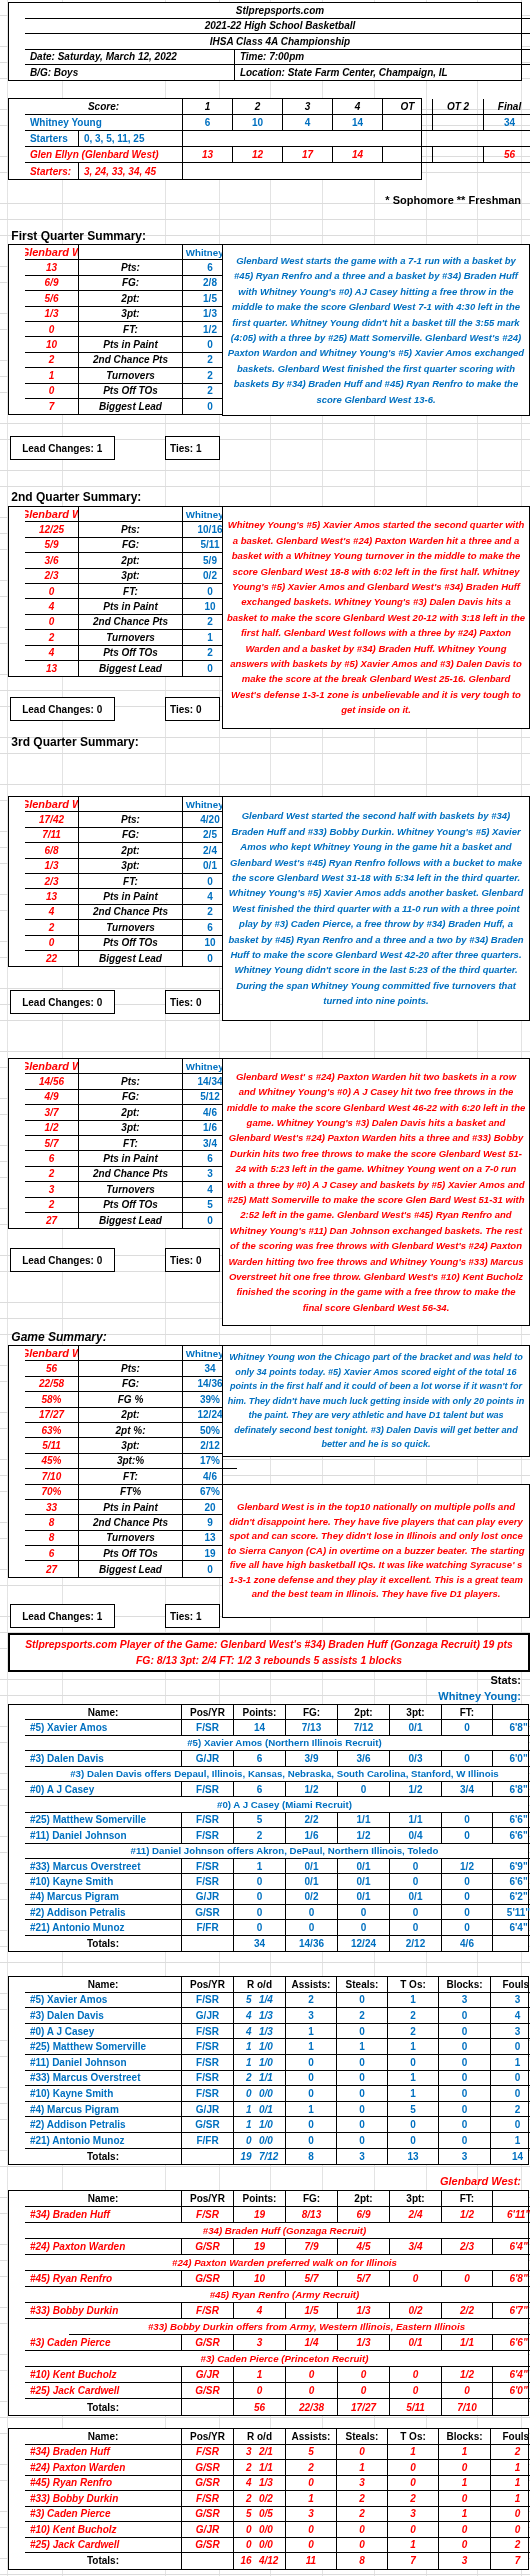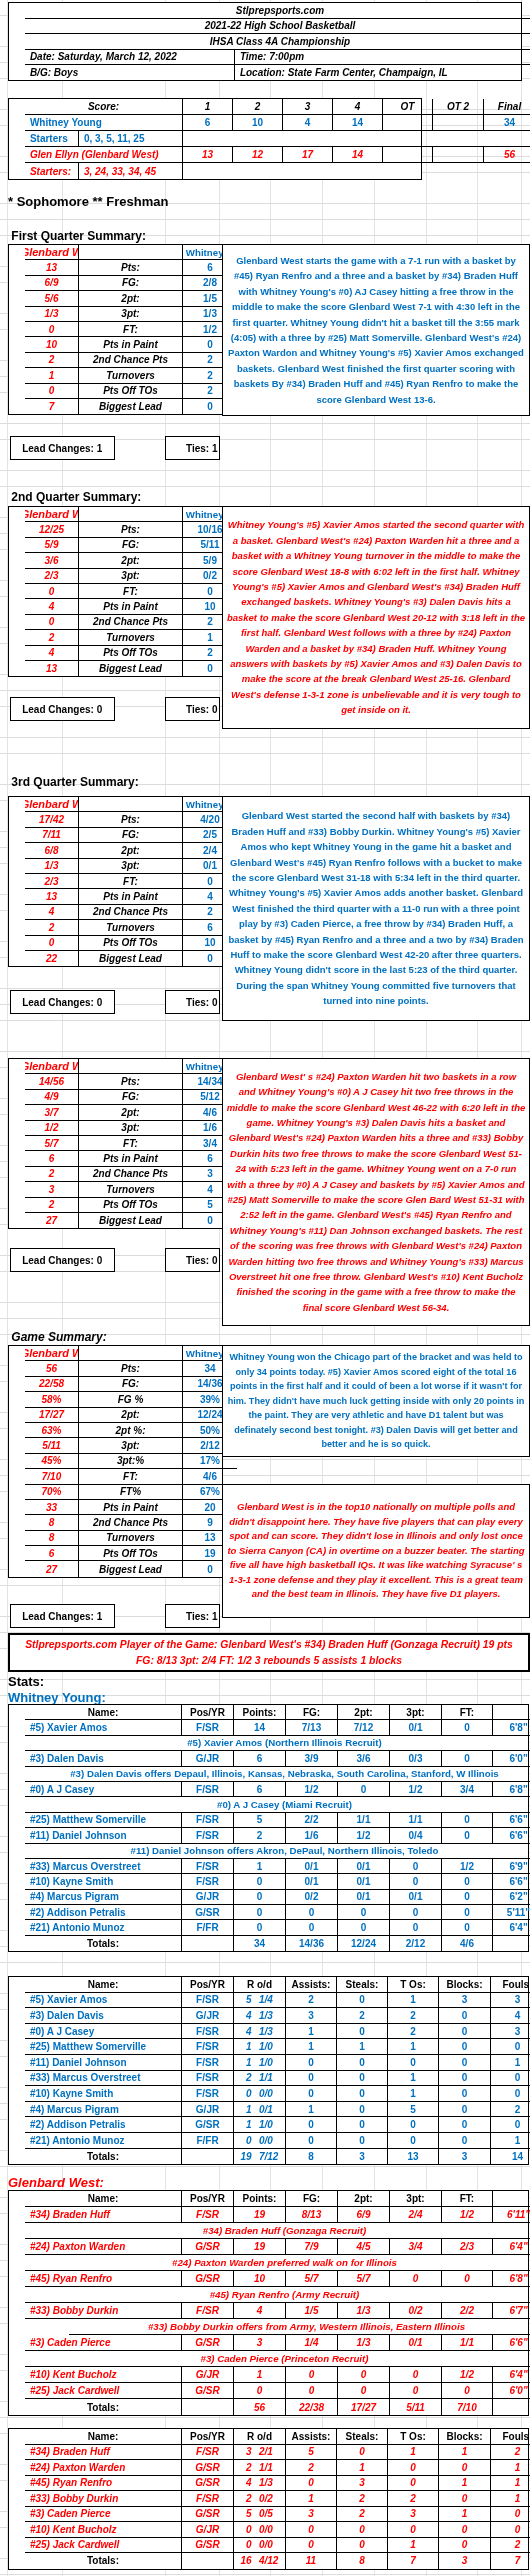--- a/index.html
+++ b/index.html
@@ -23,28 +23,28 @@
         font-size:10px;white-space:nowrap;overflow:hidden;box-sizing:border-box;gap:7.3px;}
   .cell.lc{border-right:none;} .cell.lr{border-bottom:none;}
   .cell.left{justify-content:flex-start;padding-left:4.9px;}
   .r{color:#FF0000;font-style:italic;}
   .b{color:#0070C0;}
   .k{color:#000;}
   .it{font-style:italic;}
   .small{font-size:11px;}
   .note{font-size:9.7px;}
   .lbl{position:absolute;left:11.3px;font-size:12px;color:#000;white-space:nowrap;}
-  .ctr{position:absolute;left:8px;width:513px;text-align:left;font-size:13px;}
+  .ctr{position:absolute;left:8px;width:513px;text-align:right;font-size:11px;}
   .narr{position:absolute;background:#fff;border:1.6px solid #000;box-sizing:border-box;
         padding:0.8px 3.2px;text-align:center;font-size:9.5px;line-height:15.4px;
-        display:flex;align-items:center;justify-content:center;}
+        display:flex;align-items:center;justify-content:center;font-style:italic;}
   .narr.b{color:#0070C0;} .narr.r{color:#FF0000;}
   .box{position:absolute;background:#fff;border:1.6px solid #000;box-sizing:border-box;height:24px;
        display:flex;align-items:center;font-size:10px;color:#000;}
-  .box.c{justify-content:center;} .box.l{padding-left:20px;}
+  .box.c{justify-content:center;} .box.l{padding-left:4px;}
   .pog{position:absolute;left:8px;top:1633px;width:522px;height:39px;background:#fff;border:2px solid #000;
        box-sizing:border-box;color:#FF0000;font-style:italic;font-size:10.4px;line-height:16px;
        display:flex;align-items:center;justify-content:center;text-align:center;padding:0 6.5px;}
 </style>
 </head>
 <body>
 
 <div class="sheet">
 
   <div class="tbl" id="headerTable" style="left:8px;top:2.4px;width:514px;grid-template-columns:210px 300px;grid-auto-rows:15.4px;">
@@ -173,21 +173,21 @@
       <div class="cell r">4</div>
       <div class="cell k it">Pts Off TOs</div>
       <div class="cell b lc">2</div>
       <div class="cell r lr">13</div>
       <div class="cell k it lr">Biggest Lead</div>
       <div class="cell b lc lr">0</div>
     </div>
     <div class="narr r" style="left: 222px; top: 506px; width: 308px; height: 223px;">Whitney Young's #5) Xavier Amos started the second quarter with a basket. Glenbard West's #24) Paxton Warden hit a three and a basket with a Whitney Young turnover in the middle to make the score Glenbard West 18-8 with 6:02 left in the first half. Whitney Young's #5) Xavier Amos and Glenbard West's #34) Braden Huff exchanged baskets. Whitney Young's #3) Dalen Davis hits a basket to make the score Glenbard West 20-12 with 3:18 left in the first half. Glenbard West follows with a three by #24) Paxton Warden and a basket by #34) Braden Huff. Whitney Young answers with baskets by #5) Xavier Amos and #3) Dalen Davis to make the score at the break Glenbard West 25-16. Glenbard West's defense 1-3-1 zone is unbelievable and it is very tough to get inside on it.</div>
     <div class="box c" style="left: 9.7px; top: 697px; width: 105px;">Lead Changes: 0</div>
     <div class="box l" style="left: 165px; top: 697px; width: 55px;">Ties: 0</div>
-    <div class="lbl" style="top: 775px; text-align: center;">3rd Quarter Summary:</div>
+    <div class="lbl" style="top: 735px; text-align: center;">3rd Quarter Summary:</div>
     <div class="tbl" style="left: 8px; top: 796px; width: 215px; grid-template-columns: 54px 104px 54px; grid-auto-rows: 15.4px;">
       <div class="cell r small">Glenbard W</div>
       <div class="cell k"></div>
       <div class="cell b lc note">Whitney Y.</div>
       <div class="cell r">17/42</div>
       <div class="cell k it">Pts:</div>
       <div class="cell b lc">4/20</div>
       <div class="cell r">7/11</div>
       <div class="cell k it">FG:</div>
       <div class="cell b lc">2/5</div>

